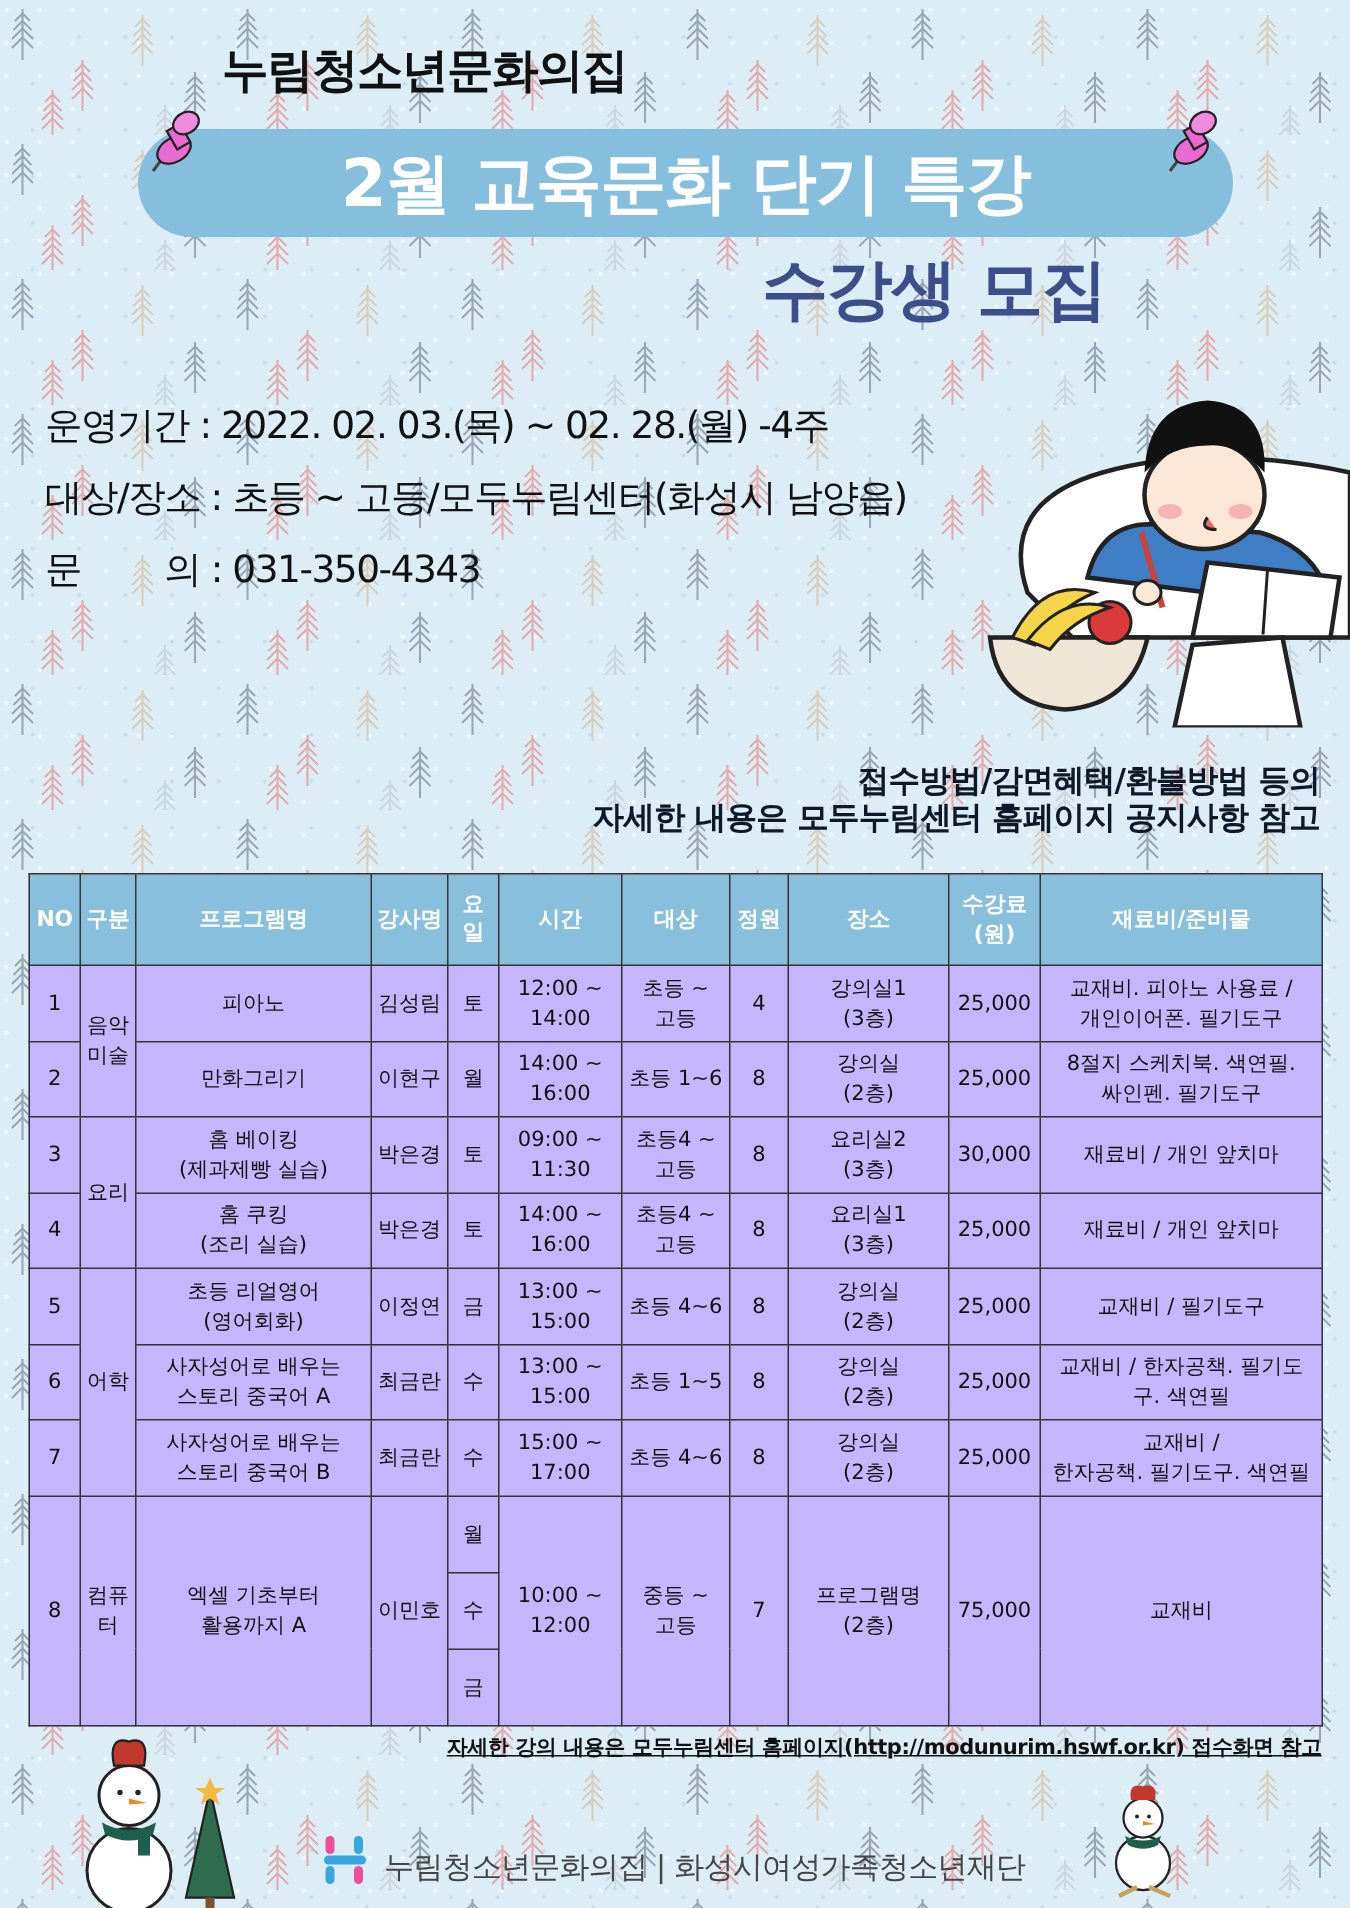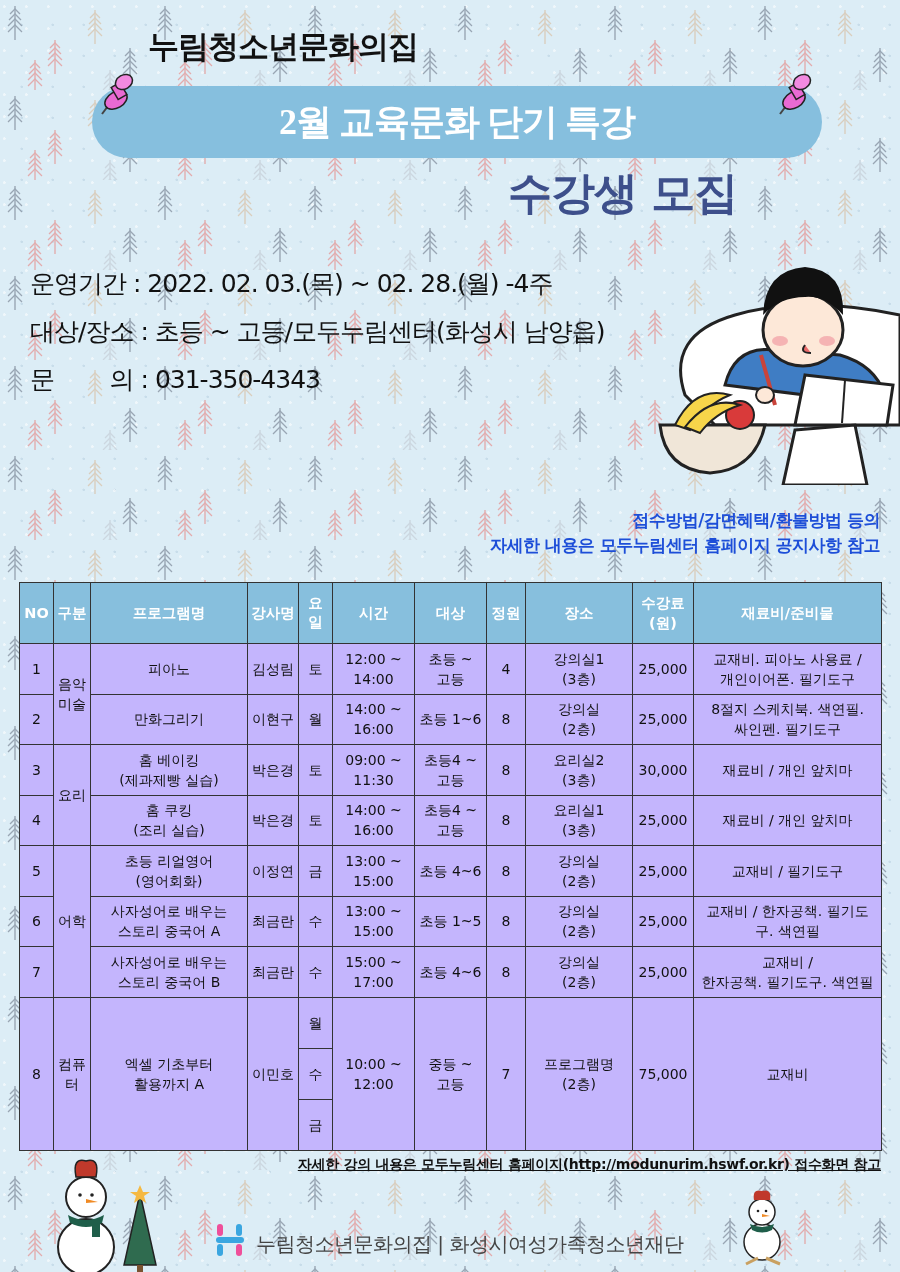--- a/index.html
+++ b/index.html
@@ -20,41 +20,41 @@
   .org-title {
     left: 148px; top: 26px;
     font-size: 31px; font-weight: bold; letter-spacing: -1px; color: #111;
   }
   .banner {
     left: 92px; top: 86px; width: 730px; height: 72px;
     background: #86bfde; border-radius: 36px;
     display: flex; align-items: center; justify-content: center;
   }
   .banner-text {
-    color: #fff; font-size: 36px; font-weight: bold; letter-spacing: -1px; font-family: Liberation Serif, serif;
+    color: #fff; font-size: 44px; font-weight: bold; letter-spacing: -1px;
   }
   .pin { width: 40px; height: 46px; }
   .pin-left { left: 98px; top: 72px; }
   .pin-right { left: 776px; top: 72px; }
   .recruit {
     left: 508px; top: 164px;
     font-size: 44px; font-weight: bold; color: #3d4f8b; letter-spacing: -1px;
   }
 
   .info { left: 30px; top: 260px; }
   .info-row {
     font-size: 25px; height: 48px; line-height: 48px; letter-spacing: -1px;
     color: #111; white-space: nowrap;
   }
   .info-row .lbl { display: inline-block; }
   .illustration { left: 655px; top: 245px; width: 245px; height: 240px; }
 
   .notice {
     right: 20px; top: 508px; text-align: right;
-    color: #1d4ed8; font-size: 17px; font-weight: bold; line-height: 25px; letter-spacing: -0.5px;
+    color: #0f172a; font-size: 21px; font-weight: bold; line-height: 25px; letter-spacing: -0.5px;
   }
 
   table.schedule {
     position: absolute; left: 19px; top: 582px; width: 862px;
     border-collapse: collapse; background: #c4b5fd; table-layout: fixed;
   }
   .schedule th, .schedule td {
     border: 1.5px solid #333; text-align: center; vertical-align: middle;
     font-size: 14px; line-height: 20px; padding: 0 2px;
   }

